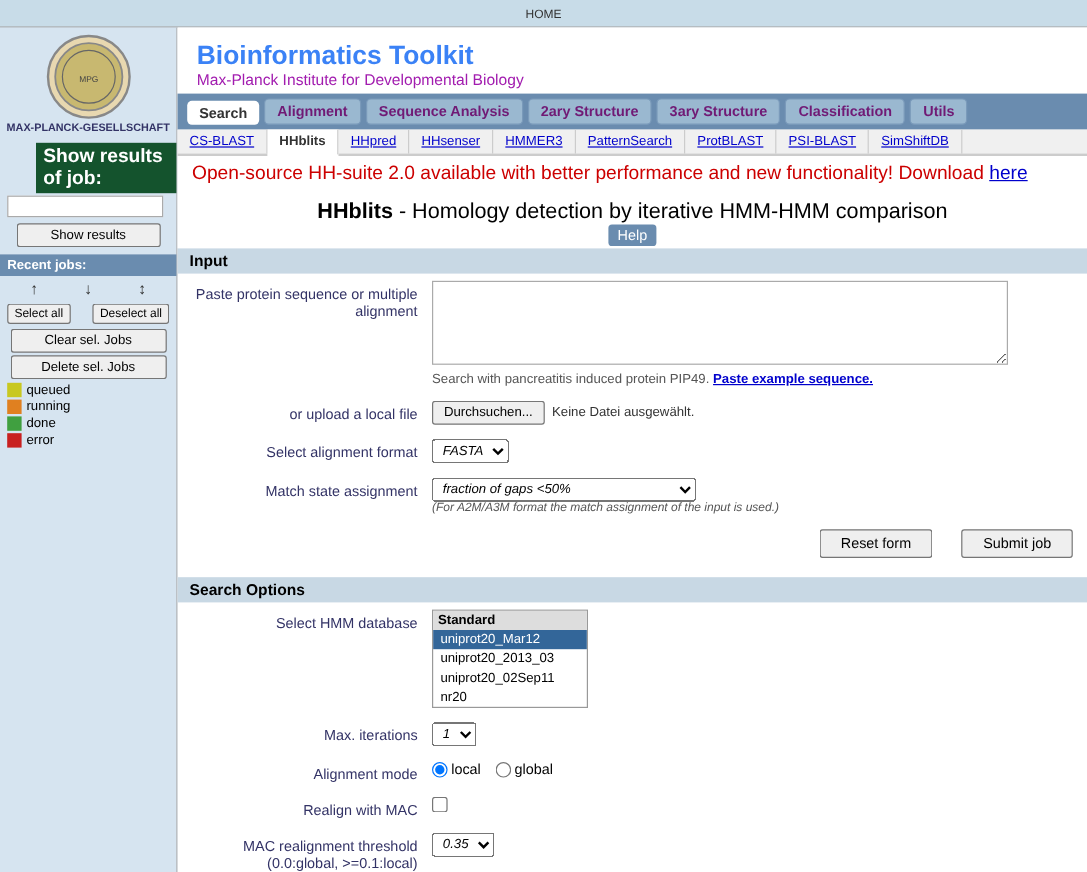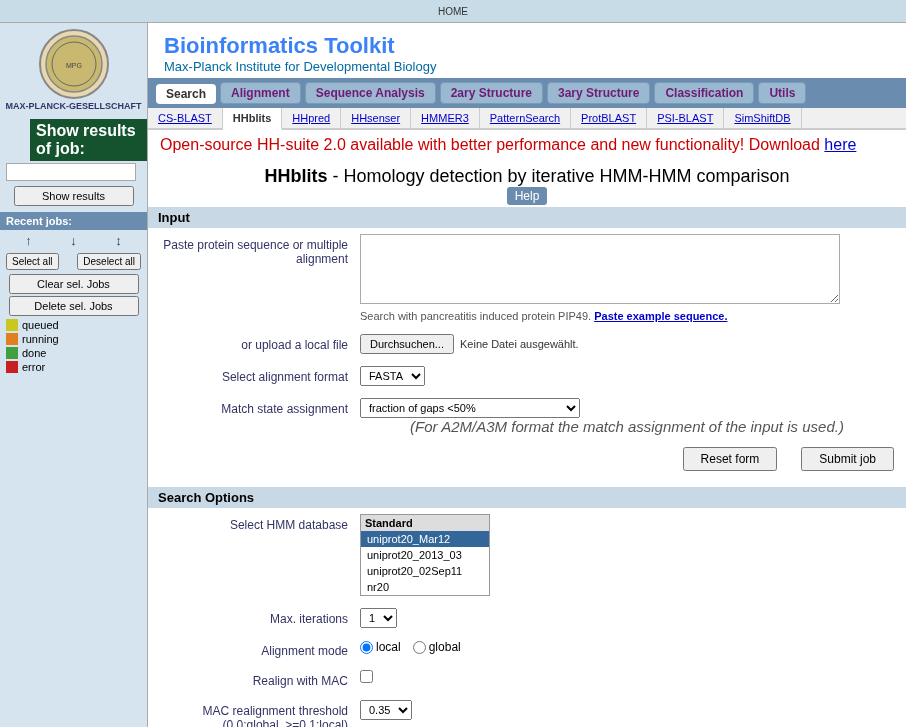--- a/index.html
+++ b/index.html
@@ -33,21 +33,21 @@
     .dot-running { background: #e08020; }
     .dot-done { background: #40a040; }
     .dot-error { background: #c82020; }
 
     
     #main { flex: 1; background: white; }
 
     
     #brand-bar { padding: 10px 16px 4px; background: white; }
     #brand-title { font-size: 22px; font-weight: bold; color: #3b82f6; }
-    #brand-sub { font-size: 13px; color: #0369a1; }
+    #brand-sub { font-size: 13px; color: #a21caf; }
 
     #nav-bar { display: flex; align-items: flex-end; background: #6a8caf; padding: 4px 8px; gap: 4px; flex-wrap: wrap; }
     .nav-btn { padding: 3px 10px; border-radius: 4px; border: none; font-size: 12px; cursor: pointer; font-weight: bold; }
     .nav-btn.active { background: white; color: #333; }
     .nav-btn.inactive { background: #9ab8d0; color: #701a75; border: 1px solid #7a9aba; }
 
     
     #tool-tabs { display: flex; border-bottom: 2px solid #ccc; background: #f0f0f0; flex-wrap: wrap; }
     .tool-tab { padding: 4px 10px; font-size: 11px; cursor: pointer; border-right: 1px solid #ccc; color: #0000cc; text-decoration: underline; }
     .tool-tab.active { background: white; color: #333; font-weight: bold; text-decoration: none; border-bottom: 2px solid white; margin-bottom: -2px; }
@@ -73,23 +73,23 @@
     .form-control { flex: 1; }
 
     #sequence-textarea { width: 480px; height: 70px; border: 1px solid #aaa; resize: vertical; font-size: 11px; padding: 4px; }
     #example-link { font-size: 11px; color: #555; padding-top: 3px; }
     #example-link a { color: #0000cc; font-weight: bold; }
 
     .upload-row { display: flex; align-items: center; gap: 6px; }
     #upload-btn { padding: 2px 8px; font-size: 11px; cursor: pointer; }
     #upload-status { font-size: 11px; color: #333; }
 
-    select.form-select { padding: 2px 4px; font-size: 11px; }
-
-    .match-note { font-size: 15px; color: #555; font-style: italic; text-align: center; }
+    select.form-select { padding: 2px 4px; font-size: 11px; font-style: italic; }
+
+    .match-note { font-size: 10px; color: #555; font-style: italic; }
 
     .action-row { display: flex; justify-content: flex-end; padding: 6px 12px; gap: 24px; }
     .action-btn { padding: 3px 16px; font-size: 12px; cursor: pointer; }
 
     
     #search-options { padding: 0 0 10px; }
     .search-options-header { background: #c8d8e4; font-weight: bold; font-size: 13px; padding: 3px 10px; }
 
     .db-select-list { border: 1px solid #999; width: 130px; font-size: 11px; background: white; }
     .db-select-list .db-group-label { background: #ddd; padding: 2px 4px; font-weight: bold; font-size: 11px; }

